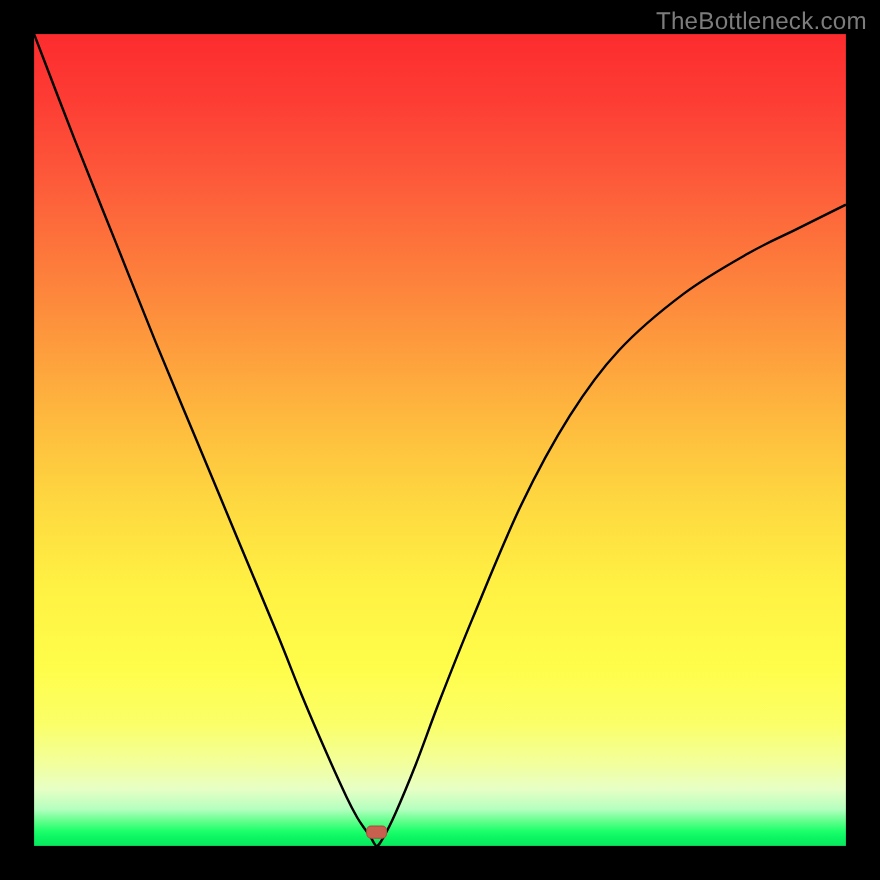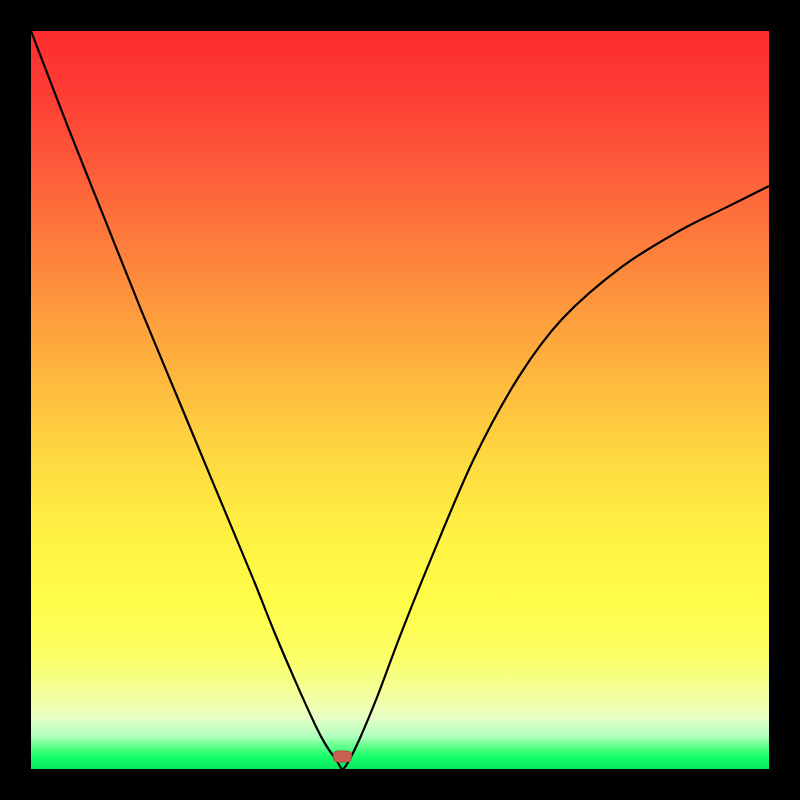--- a/index.html
+++ b/index.html
@@ -76,14 +76,15 @@
 
 <div class="frame">
 
   <div class="plot-area">
     <svg class="curve-svg" viewBox="0 0 738 738" preserveAspectRatio="none">
       <path id="curve-path" class="curve" d="M 0.00 0.00 C 6.15 15.99, 24.60 64.58, 36.90 95.94 C 49.20 127.30, 61.50 157.44, 73.80 188.19 C 86.10 218.94, 98.40 250.31, 110.70 280.44 C 123.00 310.57, 135.30 339.48, 147.60 369.00 C 159.90 398.52, 172.20 428.04, 184.50 457.56 C 196.80 487.08, 211.56 522.13, 221.40 546.12 C 231.24 570.11, 236.16 583.63, 243.54 601.47 C 250.92 619.30, 258.92 637.75, 265.68 653.13 C 272.44 668.50, 279.46 683.88, 284.13 693.72 C 288.80 703.56, 290.89 707.25, 293.72 712.17 C 296.55 717.09, 299.01 720.16, 301.10 723.24 C 303.19 726.32, 304.55 728.16, 306.27 730.62 C 307.99 733.08, 309.59 738.00, 311.44 738.00 C 313.28 738.00, 314.51 735.54, 317.34 730.62 C 320.17 725.70, 323.49 719.55, 328.41 708.48 C 333.33 697.41, 340.09 681.42, 346.86 664.20 C 353.62 646.98, 360.39 627.30, 369.00 605.16 C 377.61 583.02, 386.22 560.88, 398.52 531.36 C 410.82 501.84, 428.04 458.79, 442.80 428.04 C 457.56 397.29, 472.32 370.23, 487.08 346.86 C 501.84 323.49, 514.14 306.27, 531.36 287.82 C 548.58 269.37, 570.72 250.92, 590.40 236.16 C 610.08 221.40, 632.22 209.10, 649.44 199.26 C 666.66 189.42, 678.96 184.50, 693.72 177.12 C 708.48 169.74, 730.62 158.67, 738.00 154.98"></path>
       <rect id="marker-rect" class="marker" rx="4" ry="4" width="18" height="11" x="302.4" y="720.0"></rect>
     </svg>
   </div>
 
+  <div class="watermark">TheBottleneck.com</div>
 
 </div>
 
 </body></html>

